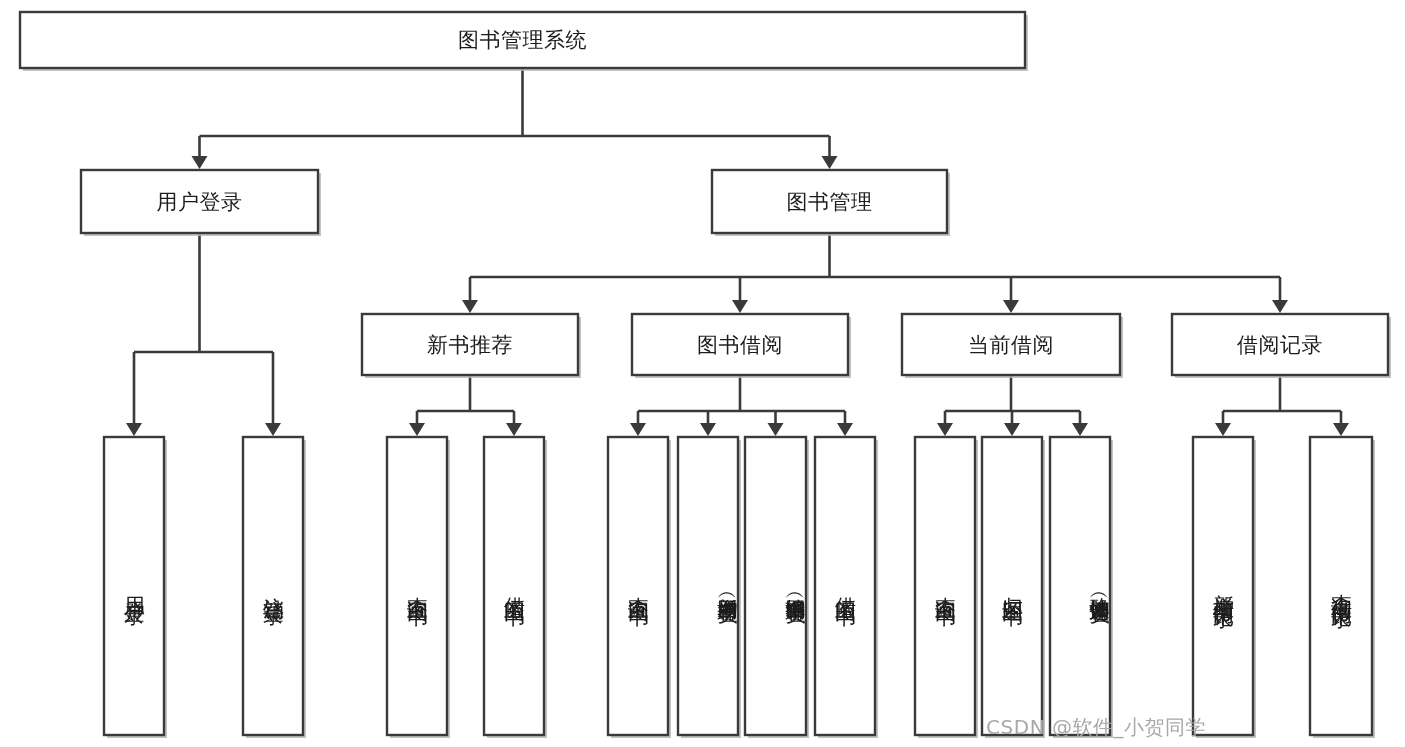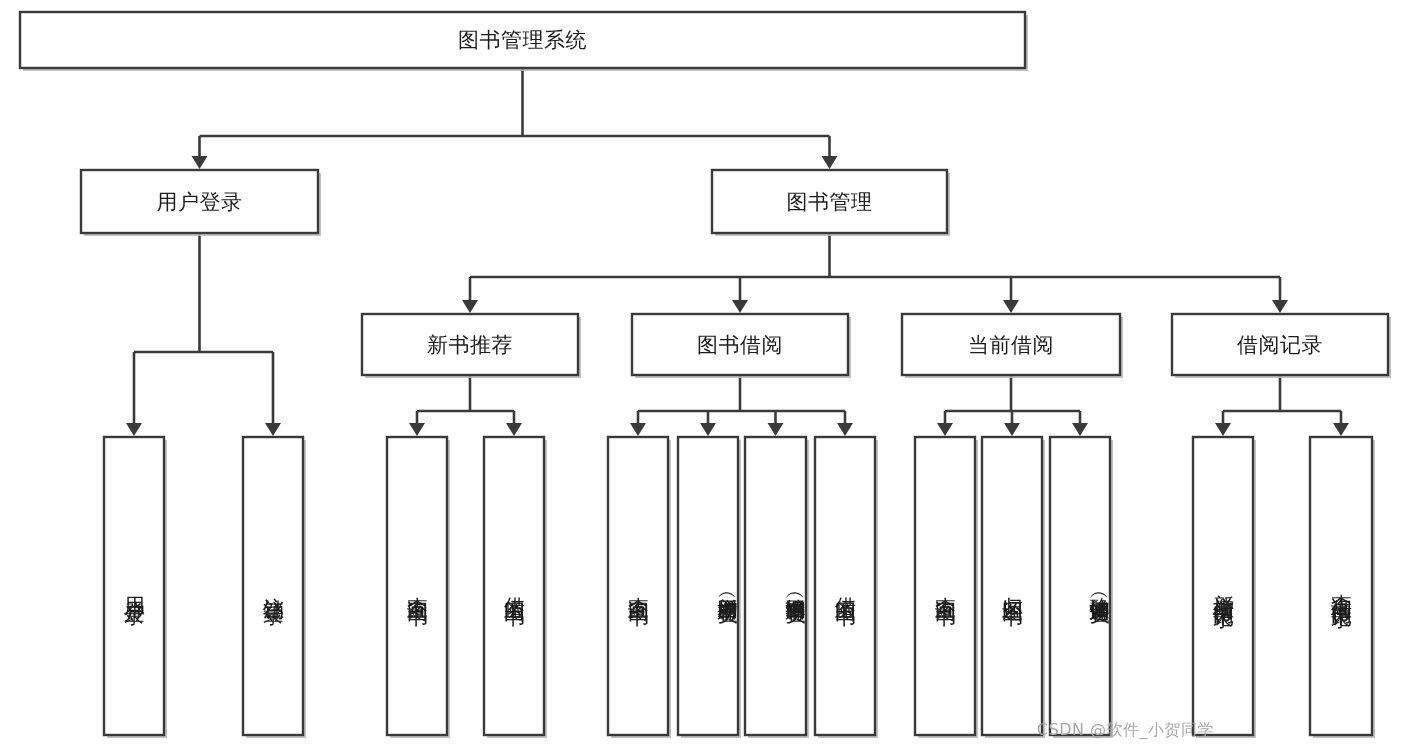--- a/index.html
+++ b/index.html
@@ -68,24 +68,24 @@
     align-items: flex-start;
     justify-content: center;
     white-space: nowrap;
     pointer-events: none;
   }
   .vlabel.center-v {
     align-items: center;
   }
   .watermark {
     position: absolute;
-    right: 8px;
+    right: 16px;
     bottom: 6px;
     font-family: "DejaVu Sans", "Liberation Sans", sans-serif;
-    font-size: 16px;
+    font-size: 20px;
     color: #a8a8a8;
     letter-spacing: 0.5px;
     white-space: nowrap;
     margin-left: 32px;
   }
 </style>
 </head>
 <body>
 
 <div id="diagram-root">

